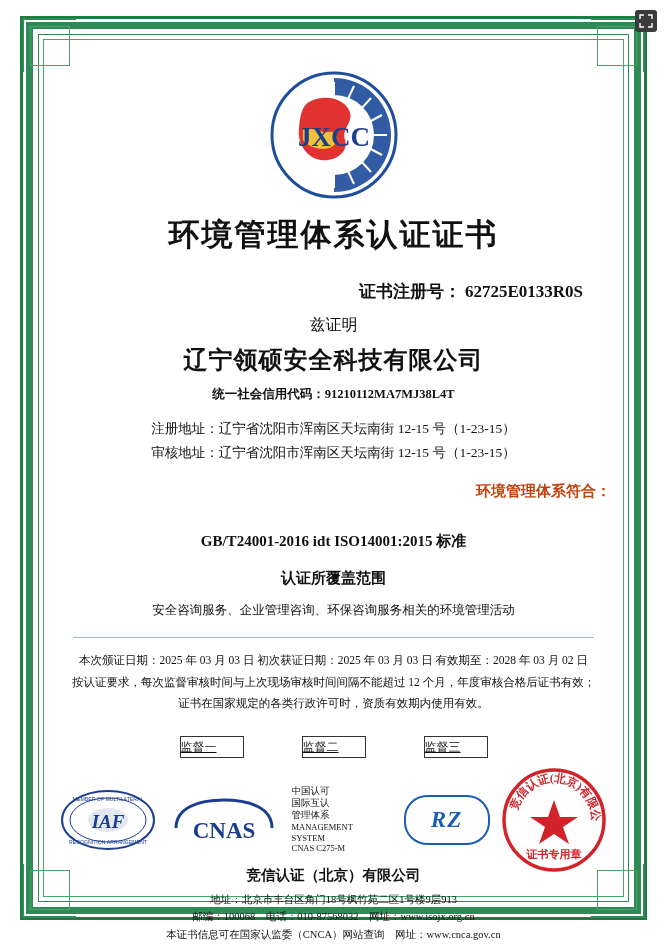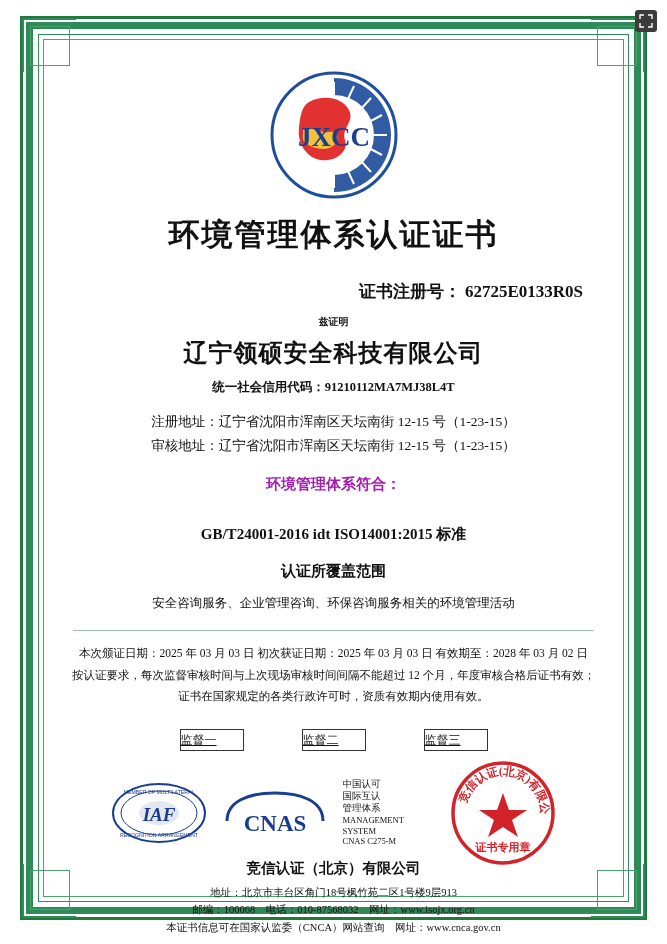--- a/index.html
+++ b/index.html
@@ -124,23 +124,22 @@
     padding-right: 28px;
     font-size: 17px;
     font-weight: bold;
     color: #111;
   }
   .reg-line .reg-label { font-weight: bold; }
   .reg-line .reg-value { font-weight: bold; margin-left: 4px; }
 
   .hereby {
     margin-top: 12px;
-    font-size: 10px;
-    color: #111;
-    font-weight: bold;
+    font-size: 16px;
+    color: #111;
   }
 
   .company {
     margin-top: 8px;
     font-size: 24px;
     font-weight: bold;
     color: #111;
     letter-spacing: 1px;
   }
 
@@ -156,21 +155,22 @@
     font-size: 13.5px;
     color: #111;
     line-height: 1.75;
   }
   .addr-row { display: block; }
 
   .std-head {
     margin-top: 18px;
     font-size: 15px;
     font-weight: bold;
-    color: #a21caf;
+    color: #c2410c;
+    text-align: right;
   }
   .std-value {
     margin-top: 31px;
     font-size: 15px;
     font-weight: bold;
     color: #111;
   }
   .scope-head {
     margin-top: 18px;
     font-size: 15px;
@@ -389,20 +389,21 @@
       </div>
 
       <div class="cn-text">
         <div class="big">中国认可</div>
         <div class="big">国际互认</div>
         <div class="big">管理体系</div>
         <div>MANAGEMENT SYSTEM</div>
         <div>CNAS C275-M</div>
       </div>
 
+      <div class="rz">RZ</div>
 
       <div class="red-seal">
         <svg width="108" height="108" viewBox="0 0 108 108" aria-hidden="true">
           <circle cx="54" cy="54" r="50" fill="none" stroke="#d2232a" stroke-width="3.5"></circle>
           <path id="sealTop" d="M54,12 m-38,42 a38,38 0 1,1 76,0" fill="none"></path>
           <text font-family="Liberation Serif, serif" font-size="11.5" fill="#d2232a" font-weight="bold">
             <textPath href="#sealTop" startOffset="8%">竞信认证(北京)有限公司</textPath>
           </text>
           <polygon points="54,34 60,51 78,51 63,61 69,78 54,68 39,78 45,61 30,51 48,51" fill="#d2232a"></polygon>
           <text x="54" y="92" text-anchor="middle" font-family="Liberation Serif, serif" font-size="11" fill="#d2232a" font-weight="bold">证书专用章</text>

